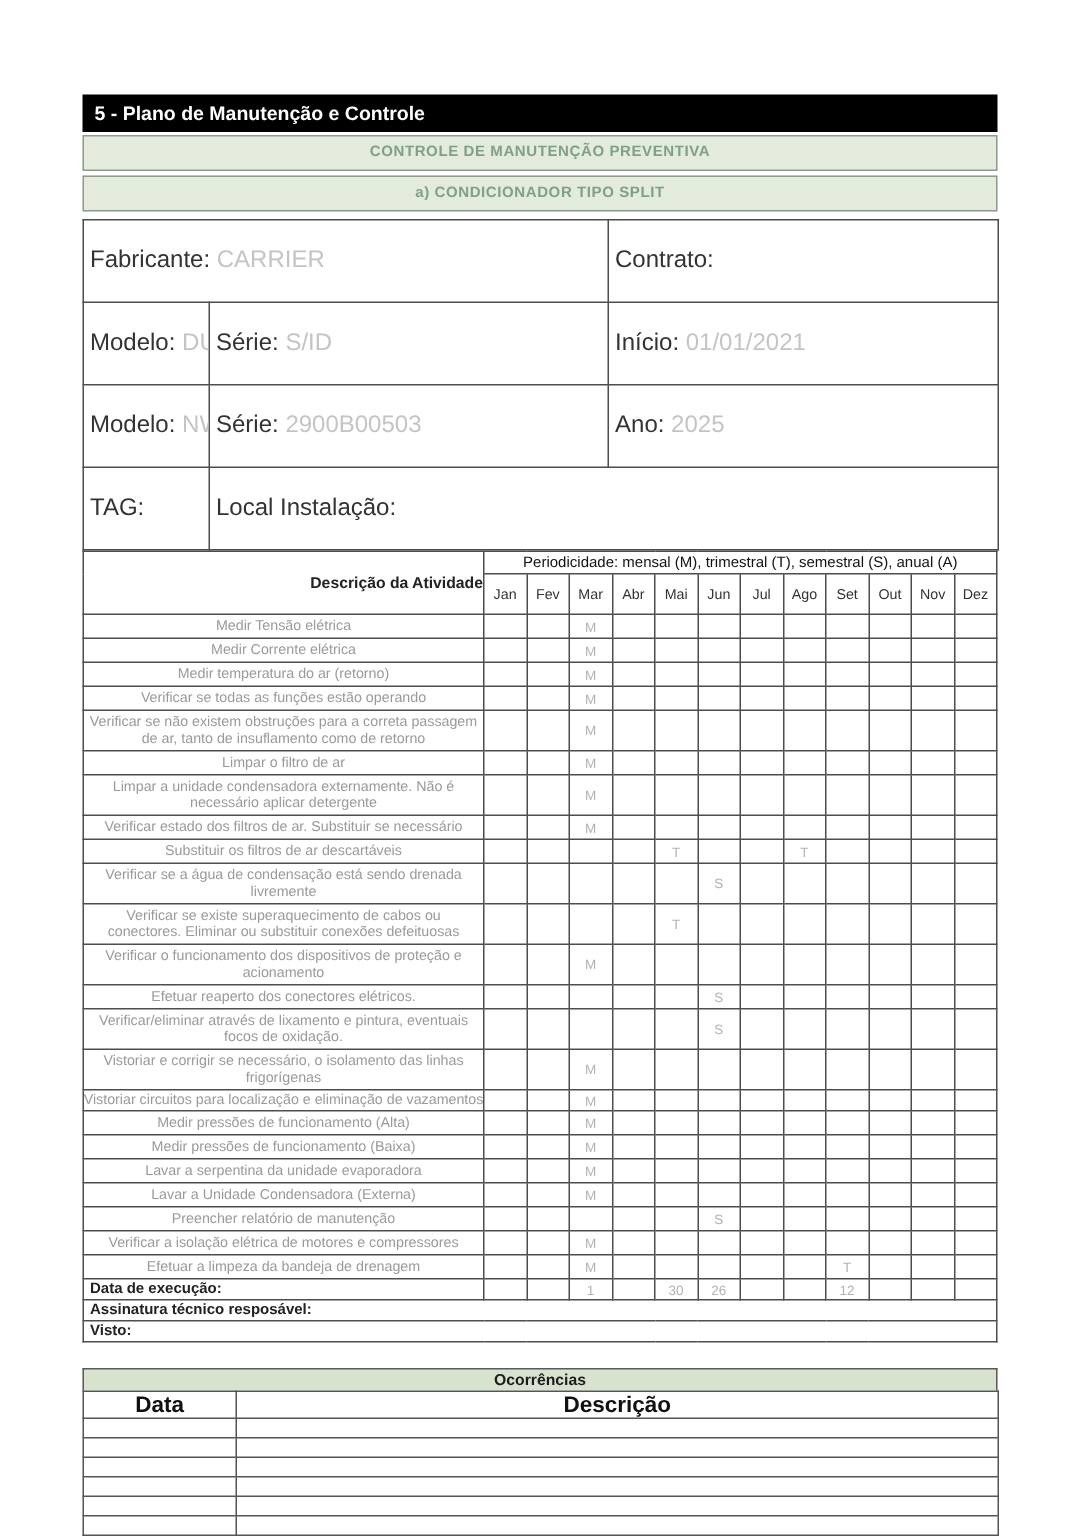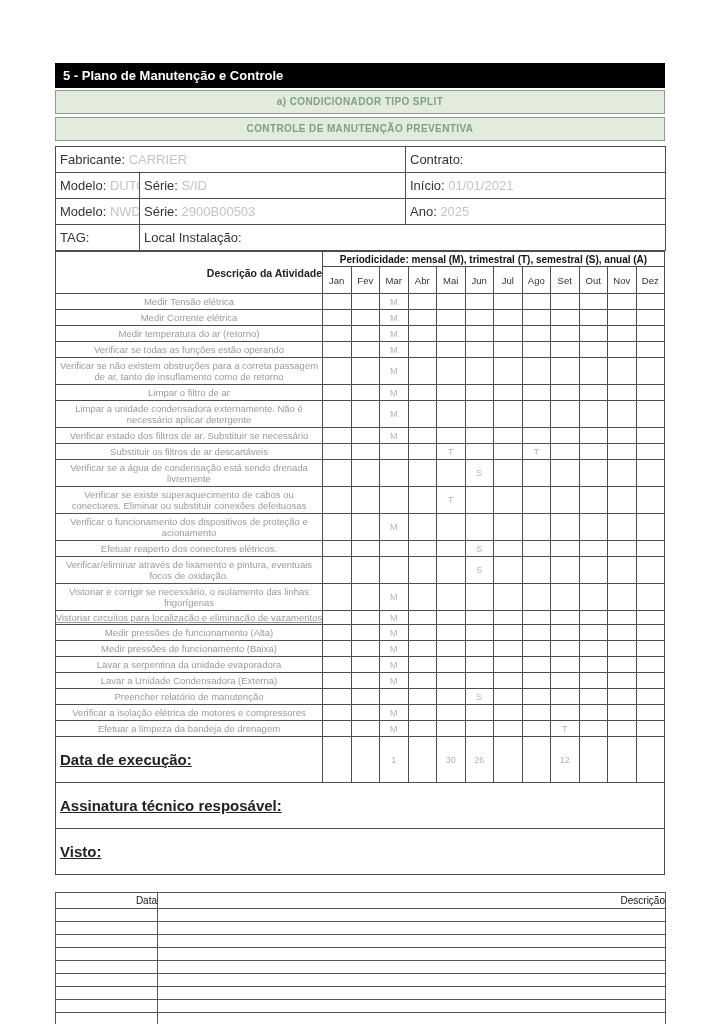--- a/index.html
+++ b/index.html
@@ -19,61 +19,61 @@
     background:#e3ebdc; border:1px solid #8f9b8f; color:#7f9f86;
     height:24px; line-height:22px; text-align:center;
     font-size:10px; font-weight:bold; letter-spacing:.4px; margin-bottom:3px;
   }
   .band + .band { margin-top:0; margin-bottom:5px; }
 
   table { border-collapse:collapse; width:610px; table-layout:fixed; }
   td, th { border:1px solid #4d4d4d; overflow:hidden; }
 
   
-  .info td { height:16px; font-size:13px; padding:5px 4px; vertical-align:middle; white-space:nowrap;margin-left:37px; }
+  .info td { height:16px; font-size:16px; padding:18px 4px; vertical-align:middle; white-space:nowrap;margin-left:37px; }
   .lbl { color:#333333; }
   .val { color:#c4c4c4; }
 
   
   .sched th.deschead { font-size:10.5px; font-weight:bold; color:#222; text-align:right; }
-  .sched th.periodhead { font-size:10px; font-weight:bold; color:#111; height:15px; text-align:center; }
+  .sched th.periodhead { font-size:10px; font-weight:normal; color:#111; height:15px; text-align:center; }
   .sched th.month { font-size:9.5px; font-weight:normal; color:#333; height:27px; text-align:center; }
   .sched td.desc {
     font-size:9.5px; color:#9a9a9a; text-align:center; line-height:11px;
     padding:2px 3px; height:14px;
   }
   .sched td.clipwrap { padding:0; }
-  .clip-inner { display:flex; justify-content:center; white-space:nowrap; overflow:hidden;text-decoration:underline; }
+  .clip-inner { display:flex; justify-content:center; white-space:nowrap; overflow:hidden; }
   .sched td.mark { font-size:9px; color:#b3b3b3; text-align:center; height:14px; }
-  .sched td.exec-label, .sched td.sig { font-size:15px; font-weight:bold; color:#222; padding:14px 4px; height:14px; white-space:nowrap;text-decoration:underline; }
+  .sched td.exec-label, .sched td.sig { font-size:10px; font-weight:bold; color:#222; padding:1px 4px; height:14px; white-space:nowrap; }
   .sched td.execval { font-size:9px; color:#b3b3b3; text-align:center; height:14px; }
 
   
   .occ-section { margin-top:17px; }
   .occ-bar {
     background:#d7e3cf; border:1px solid #5a5a5a; border-bottom:none; color:#1c1c1c;
     height:15px; line-height:14px; text-align:center; font-size:10.5px; font-weight:bold;
   }
-  .occ th { font-size:10px; font-weight:normal; color:#111; height:16px; text-align:right; border-color:#555; }
+  .occ th { font-size:15px; font-weight:bold; color:#111; height:16px; text-align:center; border-color:#555; }
   .occ td { height:13px; border-color:#555; }
 </style>
 </head>
 <body>
 
 <div class="content">
 
   <div class="title-bar">
     <span>5 - Plano de Manutenção e Controle</span>
   </div>
 
   <div class="band">
-    <span>a) CONDICIONADOR TIPO SPLIT</span>
+    <span>CONTROLE DE MANUTENÇÃO PREVENTIVA</span>
   </div>
   <div class="band">
-    <span>CONTROLE DE MANUTENÇÃO PREVENTIVA</span>
+    <span>a) CONDICIONADOR TIPO SPLIT</span>
   </div>
 
   <table class="info">
     <colgroup>
         <col style="width:84px">
         <col style="width:266px">
         <col style="width:260px">
       </colgroup>
     <tbody>
         <tr>
@@ -528,20 +528,21 @@
       <tr>
         <td class="sig" colspan="13">Assinatura técnico resposável:</td>
       </tr>
       <tr>
         <td class="sig" colspan="13">Visto:</td>
       </tr>
     </tbody>
   </table>
 
   <div class="occ-section">
+    <div class="occ-bar">Ocorrências</div>
     <table class="occ">
       <colgroup>
           <col style="width:102px">
           <col style="width:508px">
         </colgroup>
       <thead>
         <tr>
           <th>Data</th>
           <th>Descrição</th>
         </tr>

